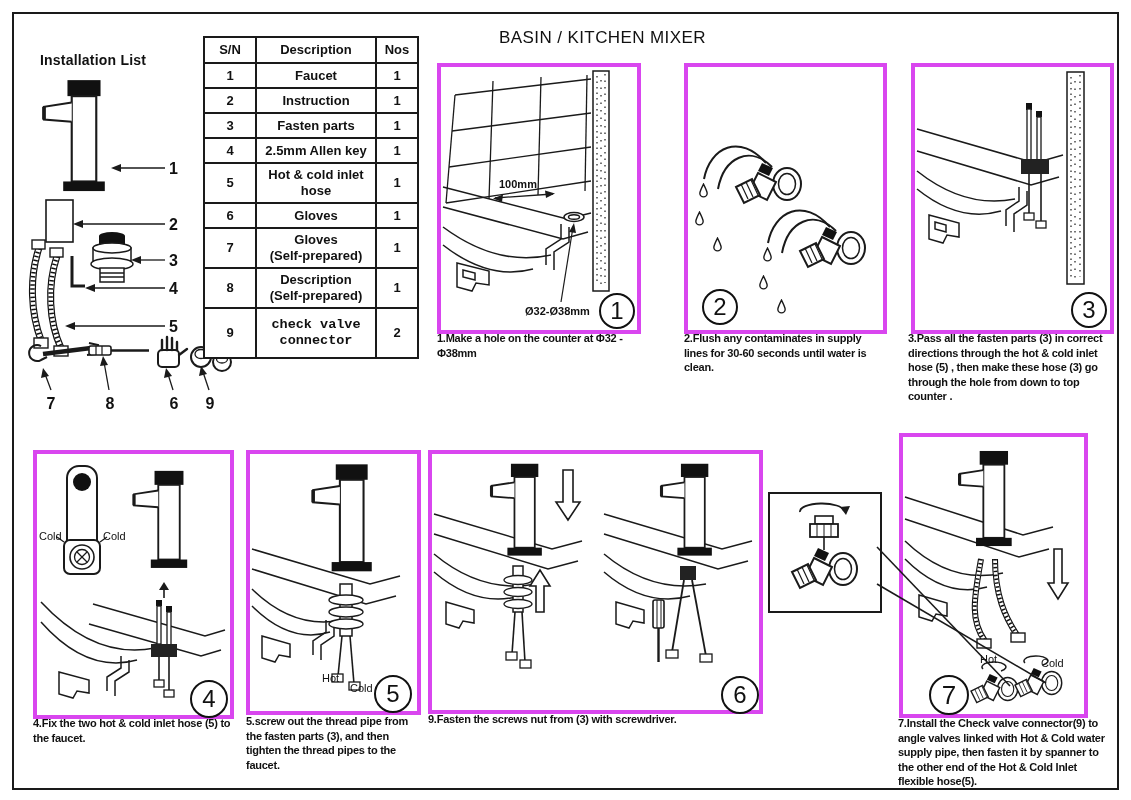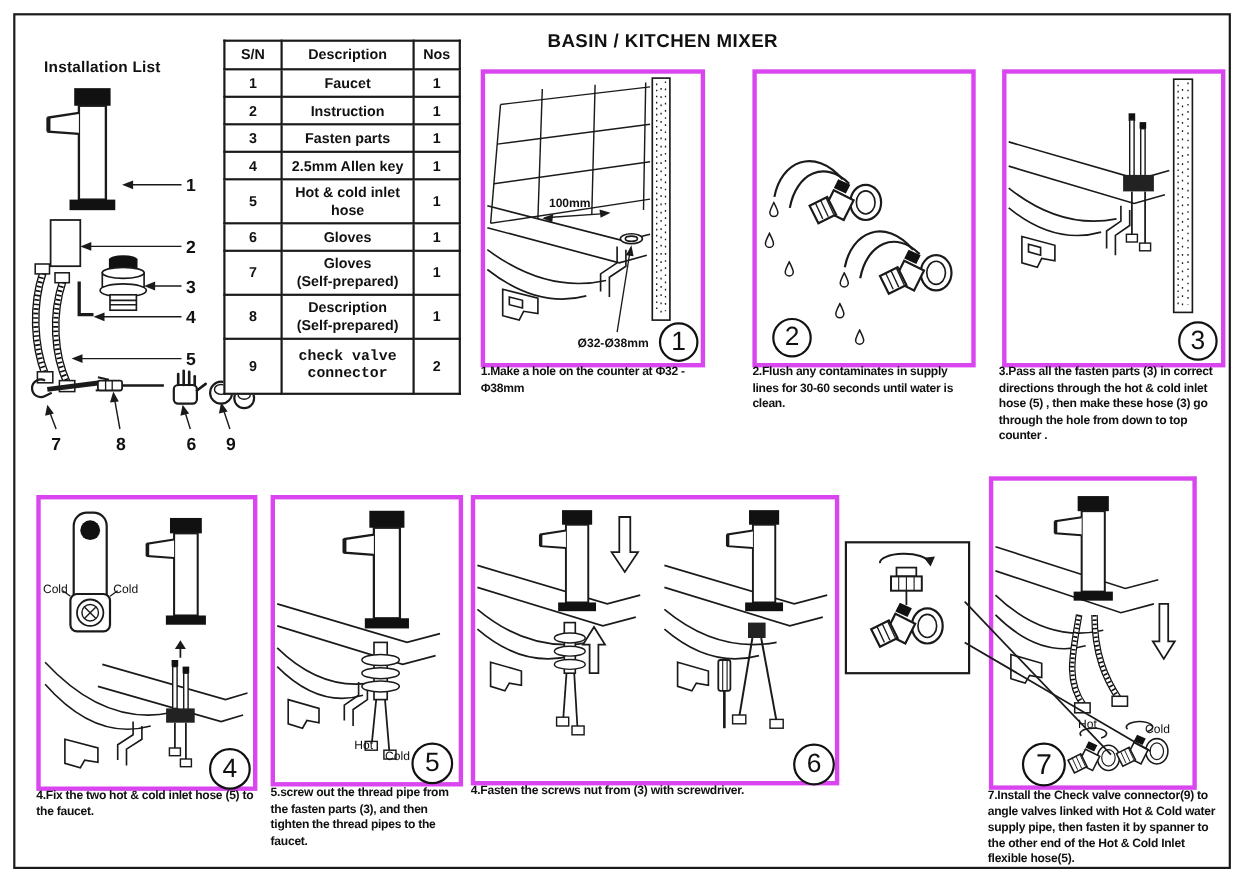--- a/index.html
+++ b/index.html
@@ -1,20 +1,20 @@
 <!DOCTYPE html>
 <html><head>
 <meta charset="utf-8">
 <style>
   html,body{margin:0;padding:0;background:#fff}
   body{width:1131px;height:800px;position:relative;font-family:"Liberation Sans",sans-serif;color:#111}
   .page{position:absolute;inset:0;background:#fff;overflow:hidden}
   .frame{position:absolute;left:12px;top:12px;width:1103px;height:774px;border:2px solid #1a1a1a}
   .il-title{position:absolute;left:40px;top:52px;font-size:14px;font-weight:700;letter-spacing:.2px}
-  .main-title{position:absolute;left:420px;top:28px;width:365px;text-align:center;font-size:17px;font-weight:700;letter-spacing:.4px}
+  .main-title{position:absolute;left:420px;top:28px;width:365px;text-align:center;font-size:17px;font-weight:400;letter-spacing:.4px}
   .ptable{position:absolute;left:203px;top:36px;border-collapse:collapse;table-layout:fixed;background:#fff}
   .ptable th,.ptable td{border:2px solid #1a1a1a;text-align:center;vertical-align:middle;padding:0 2px;font-size:13px;font-weight:600;line-height:1.2;white-space:pre-line}
   .ptable th{font-weight:700;height:24px}
   .ptable td{height:23px}
   .c-sn{width:46px}.c-desc{width:114px}.c-nos{width:36px}
   .rh2 td{height:38px}.rh3 td{height:48px}
   .mono-cell{font-family:"Liberation Mono","DejaVu Sans Mono",monospace !important;font-size:13.5px !important;font-weight:700 !important}
   .panel-box{position:absolute;border:4px solid #d946ef;background:#fff}
   .art{position:absolute;inset:0;width:100%;height:100%}
   .caption{position:absolute;font-size:11px;font-weight:700;line-height:1.32;white-space:pre-line;letter-spacing:-.25px}
@@ -445,21 +445,21 @@
       </g>
       <g stroke="#1a1a1a" fill="#fff">
         <rect x="221" y="146" width="11" height="28" rx="2" stroke-width="1.6"></rect>
         <line x1="225" y1="146" x2="225" y2="174" stroke-width="1"></line>
         <line x1="229" y1="146" x2="229" y2="174" stroke-width="1"></line>
         <line x1="226.5" y1="174" x2="226.5" y2="208" stroke-width="2.4"></line>
       </g>
     </svg>
     <div class="badge" style="left:289px;top:222px;width:34px;height:34px">6</div>
   </div>
-  <div class="caption" style="left:428px;top:712px;width:330px">4.Fasten the screws nut from (3) with screwdriver.</div>
+  <div class="caption" style="left:428px;top:712px;width:330px">9.Fasten the screws nut from (3) with screwdriver.</div>
 
   <div class="note-box">
     <svg class="art" viewBox="0 0 110 117">
       <g>
         <path d="M30 18 a22 8 0 1 1 44 -1" fill="none" stroke="#1a1a1a" stroke-width="1.8"></path>
         <polygon points="76,21 70,13 80,12" fill="#1a1a1a"></polygon>
       </g>
       <g stroke="#1a1a1a" fill="#fff">
         <rect x="45" y="22" width="18" height="8" stroke-width="1.6"></rect>
         <rect x="40" y="30" width="28" height="13" stroke-width="1.8"></rect>

